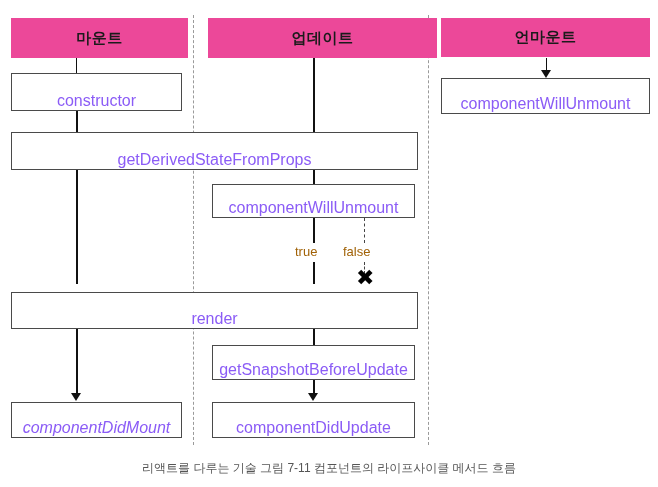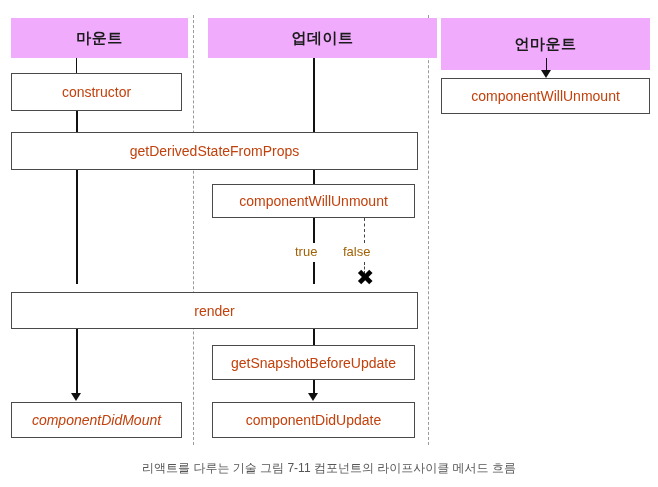--- a/index.html
+++ b/index.html
@@ -23,40 +23,40 @@
   
   .divider {
     position: absolute;
     width: 0;
     border-left: 1px dashed #9a9a9a;
   }
 
   
   .phase-header {
     position: absolute;
-    background: #f0abfc;
+    background: #ec4899;
     display: flex;
     align-items: center;
     justify-content: center;
     font-weight: bold;
     font-size: 15px;
     color: #1b1b1b;
     letter-spacing: 0.5px;
   }
 
   
   .node {
     position: absolute;
     background: #ffffff;
     border: 1px solid #4a4a4a;
     display: flex;
-    align-items: center;
+    align-items: flex-end;
     justify-content: center;
-    font-size: 14px;
-    color: #c2410c;
+    font-size: 16px;
+    color: #8b5cf6;
     box-sizing: border-box;
     white-space: nowrap;
   }
 
   
   .vline {
     position: absolute;
     width: 0;
     border-left: 2px solid #111111;
   }
@@ -115,21 +115,21 @@
 
   <div class="divider" style="left:193px; top:15px; height:430px;"></div>
   <div class="divider" style="left:428px; top:15px; height:430px;"></div>
 
   <div class="phase-header" style="left:11px; top:18px; width:177px; height:40px;">
     <span>마운트</span>
   </div>
   <div class="phase-header" style="left:208px; top:18px; width:229px; height:40px;">
     <span>업데이트</span>
   </div>
-  <div class="phase-header" style="left:441px; top:18px; width:209px; height:52px;">
+  <div class="phase-header" style="left:441px; top:18px; width:209px; height:39px;">
     <span>언마운트</span>
   </div>
 
   <div class="vline-thin" style="left:76px; top:58px; height:15px;"></div>
 
   <div class="vline" style="left:76px; top:111px; height:21px;"></div>
 
   <div class="vline" style="left:76px; top:170px; height:114px;"></div>
 
   <div class="vline" style="left:76px; top:321px; height:73px;"></div>

